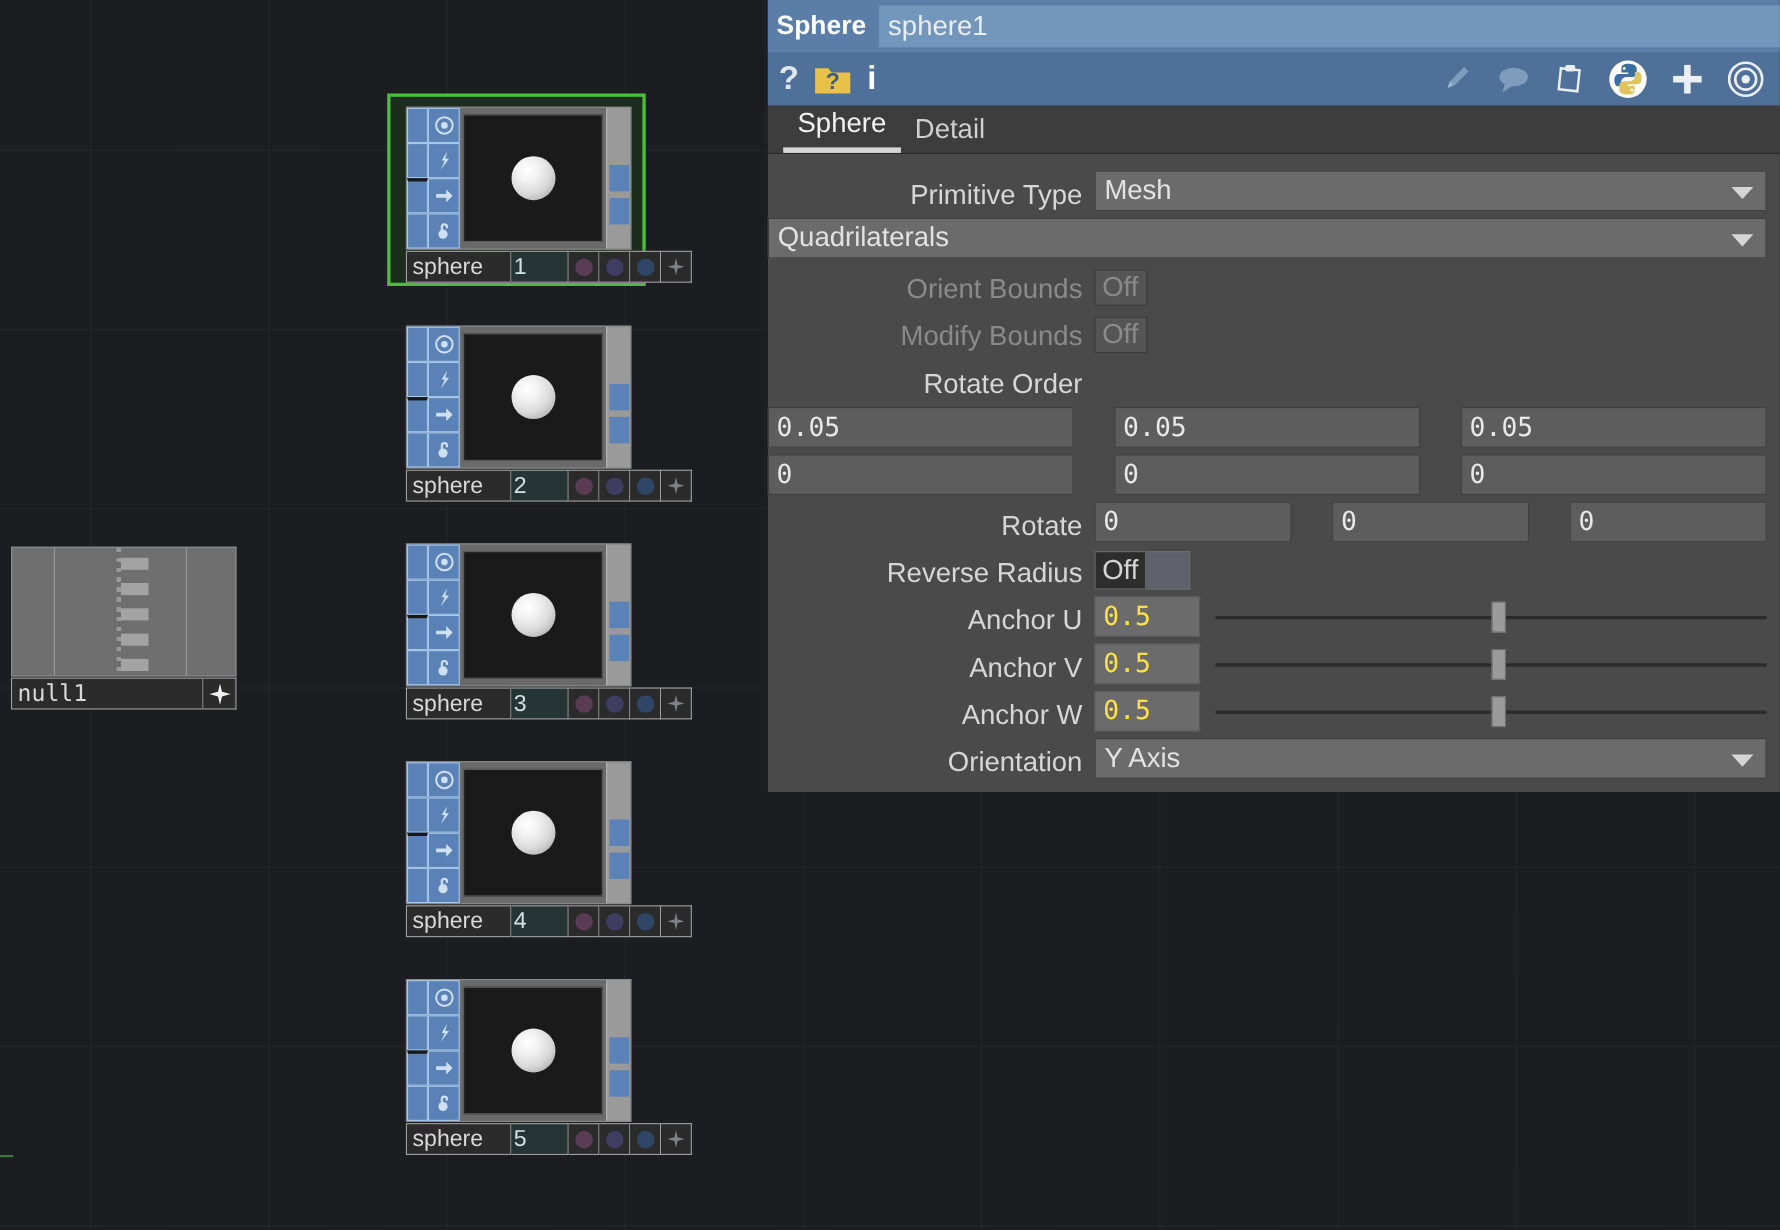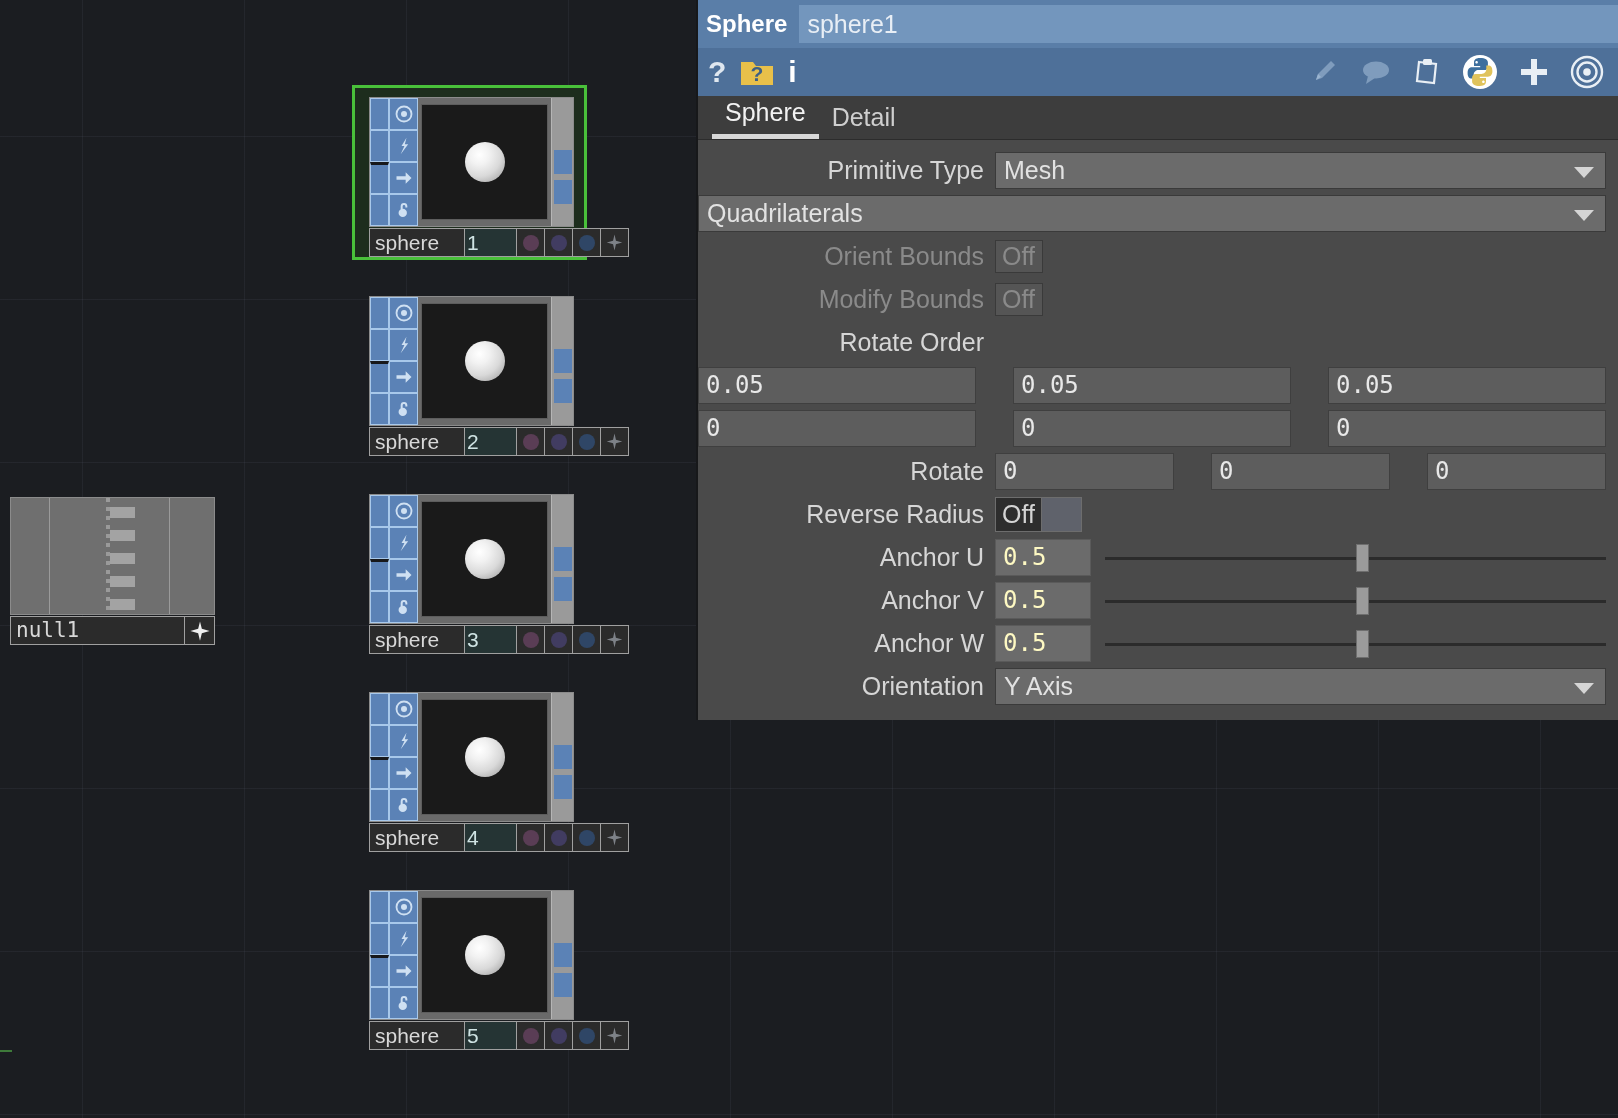--- a/index.html
+++ b/index.html
@@ -181,21 +181,21 @@
     display: flex; align-items: flex-end; padding-left: 14px;
     border-bottom: 1px solid #2c2c2c;
   }
   .tab {
     font-size: 25px; color: #cfcfcf;
     padding: 0 13px 7px 13px; cursor: pointer;
   }
   .tab.active { color: #f2f2f2; border-bottom: 5px solid #d8d8d8; }
 
   .param-rows { padding-top: 9px; }
-  .prow { display: flex; align-items: center; height: 43px; }
+  .prow { display: flex; align-items: flex-end; height: 43px; }
   .plabel {
     width: 297px; text-align: right; padding-right: 11px;
     color: #d6d6d6; font-size: 25px; white-space: nowrap;
   }
   .plabel.dim { color: #8a8a8a; }
 
   .pmenu {
     flex: 1; margin-right: 12px; height: 37px;
     background: #6b6b6b; border: 1px solid #3a3a3a;
     display: flex; align-items: center; padding-left: 8px;
@@ -226,21 +226,21 @@
   .check-off {
     height: 35px; background: #2d2d2d; border: 1px solid #6d6d6d;
     color: #d4d4d4; font-size: 25px; line-height: 33px; padding: 0 6px;
   }
   .check-box {
     width: 40px; height: 35px; background: #5f626b;
     border: 1px solid #6d6d6d; border-left: none;
   }
   .slider-field {
     width: 96px; height: 37px; background: #6b6b6b;
-    border: 1px solid #5a5a5a; color: #fef9c3;
+    border: 1px solid #5a5a5a; color: #fde047;
     font-family: "DejaVu Sans Mono", monospace;
     font-size: 24px; line-height: 35px; padding-left: 7px;
   }
   .slider-track {
     flex: 1; margin: 0 12px 0 14px;
     height: 37px; position: relative;
   }
   .slider-track .rail {
     position: absolute; left: 0; right: 0; top: 50%;
     height: 3px; margin-top: -1px; background: #2b2b2b;

